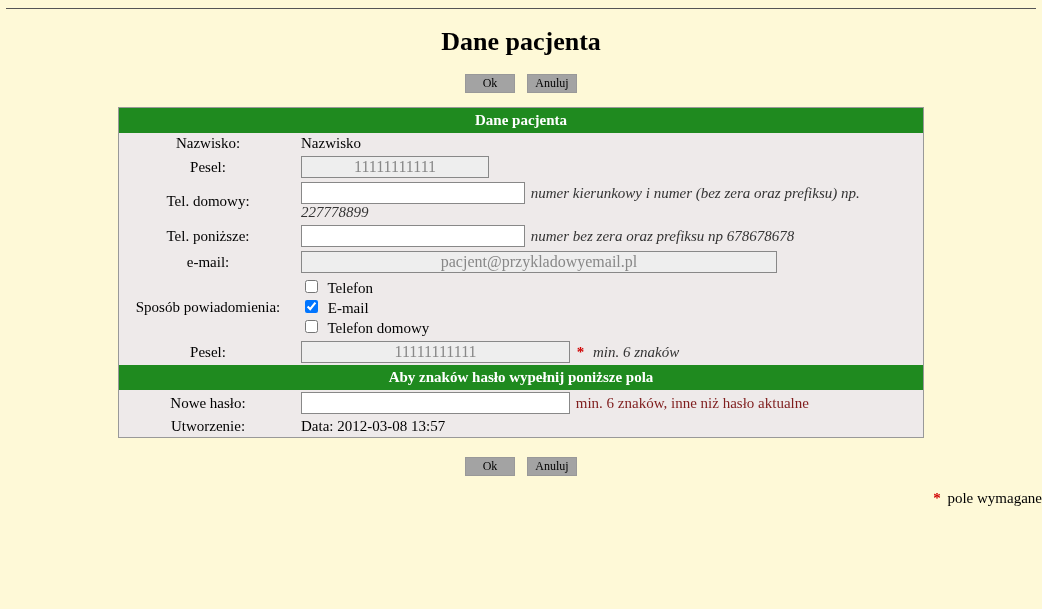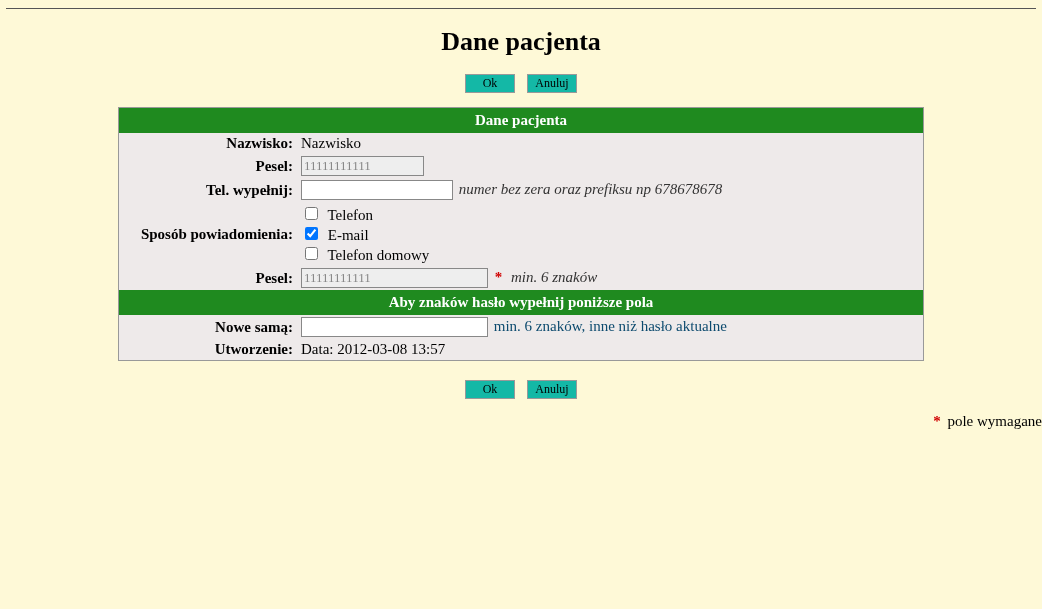--- a/index.html
+++ b/index.html
@@ -22,21 +22,21 @@
   }
   .button-row {
     text-align: center;
     margin-bottom: 14px;
   }
   button.form-btn {
     font-family: inherit;
     font-size: 12px;
     min-width: 50px;
     padding: 1px 4px;
-    background: #14b8a6;
+    background: #a3a3a3;
     border: 1px solid #999;
     margin: 0 4px;
     cursor: pointer;
   }
   table.patient {
     border-collapse: collapse;
     margin: 0 auto;
     width: 806px;
     border: 1px solid #999;
     font-size: 15px;
@@ -49,43 +49,44 @@
   tr.section-header td {
     background: #1f8a1f;
     color: #fff;
     font-weight: bold;
     text-align: center;
     padding: 4px 0;
   }
   td.label {
     background: #eeeaea;
     width: 170px;
-    text-align: right;
-    font-weight: bold;
+    text-align: center;
+    font-weight: normal;
     border: 1px solid #999;
     padding-right: 4px;
   }
   td.value {
     background: #eeeaea;
     border: 1px solid #999;
   }
   input[type="text"], input[type="password"] {
     font-family: inherit;
-    font-size: 13px;
+    font-size: 16px;
     border: 1px solid #888;
     background: #fff;
-    padding: 1px 2px;
+    padding: 1px 20px;
+    text-align: center;
   }
   .hint-italic {
     font-style: italic;
     color: #333;
     margin-left: 2px;
   }
   .hint-plain {
-    color: #0c4a6e;
+    color: #7f1d1d;
     margin-left: 2px;
     margin-top: 8px;
   }
   .required-star {
     color: #d00000;
     font-weight: bold;
     padding: 0 3px;
   }
   .footer-note {
     text-align: right;
@@ -123,29 +124,42 @@
   </tr>
 
 
   <tr>
     <td class="label">Pesel:</td>
     <td class="value">
       <input type="text" size="14" readonly="" style="background: rgb(238, 238, 238); color: rgb(136, 136, 136);" value="11111111111">
     </td>
   </tr>
 
-
-  <tr>
-    <td class="label">Tel. wypełnij:</td>
+  <tr>
+    <td class="label">Tel. domowy:</td>
+    <td class="value">
+      <input type="text" size="18" value="" style="">
+      <span class="hint-italic">numer kierunkowy i numer (bez zera oraz prefiksu) np. 227778899</span>
+    </td>
+  </tr>
+
+  <tr>
+    <td class="label">Tel. poniższe:</td>
     <td class="value">
       <input type="text" size="18" value="" style="">
       <span class="hint-italic">numer bez zera oraz prefiksu np 678678678</span>
     </td>
   </tr>
 
+  <tr>
+    <td class="label">e-mail:</td>
+    <td class="value">
+      <input type="text" size="46" readonly="" style="background: rgb(238, 238, 238); color: rgb(136, 136, 136);" value="pacjent@przykladowyemail.pl">
+    </td>
+  </tr>
 
   <tr>
     <td class="label">Sposób powiadomienia:</td>
     <td class="value">
       <div class="checkbox-list">
         <label>
           <input type="checkbox" style="">
           <span>Telefon</span>
         </label>
         <label>
@@ -168,21 +182,21 @@
       <span class="hint-italic">min. 6 znaków</span>
     </td>
   </tr>
 
   <tr class="section-header">
     <td colspan="2">Aby znaków hasło wypełnij poniższe pola</td>
   </tr>
 
 
   <tr>
-    <td class="label">Nowe samą:</td>
+    <td class="label">Nowe hasło:</td>
     <td class="value">
       <input type="password" size="23" style="">
       <span class="hint-plain">min. 6 znaków, inne niż hasło aktualne</span>
     </td>
   </tr>
 
 
   <tr>
     <td class="label">Utworzenie:</td>
     <td class="value">Data: 2012-03-08 13:57</td>

